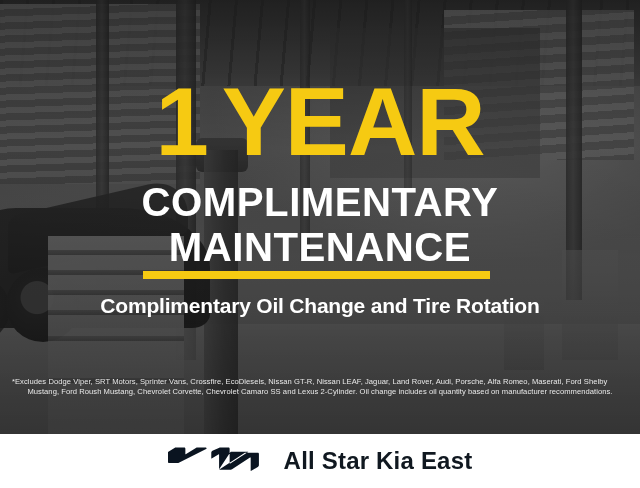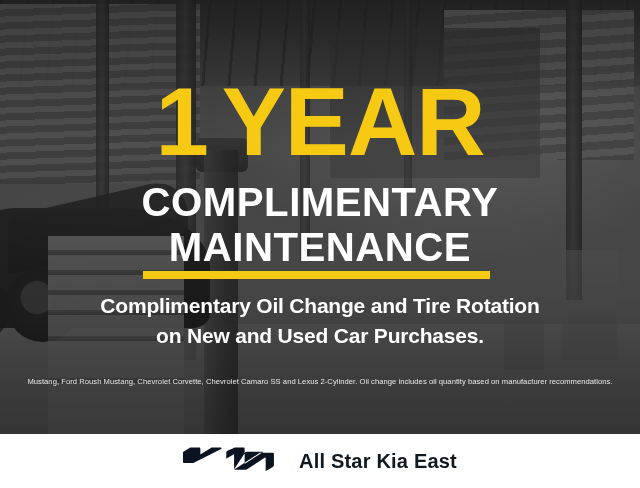--- a/index.html
+++ b/index.html
@@ -269,21 +269,21 @@
     height: 54px;
     background: #ffffff;
     display: flex;
     align-items: center;
     justify-content: center;
     gap: 24px;
   }
   .kia-logo { display: block; }
   .dealer-name {
     color: #101820;
-    font-size: 20px;
+    font-size: 24px;
     font-weight: bold;
     letter-spacing: 0.2px;
     white-space: nowrap;
   }
 </style>
 </head>
 <body>
 
 <div id="banner">
 
@@ -324,23 +324,23 @@
   <div class="content">
 
     <div class="headline-year"><span>1</span><span class="spacer"></span><span>YEAR</span></div>
 
     <div class="headline-sub1">COMPLIMENTARY</div>
     <div class="headline-sub2">MAINTENANCE</div>
 
     <div class="divider"></div>
 
     <div class="offer-line1">Complimentary Oil Change and Tire Rotation</div>
-    <div class="offer-line2">on New and Used Car Purchases.</div>
 
     <div class="disclaimer">
+      <div class="dl1">*Excludes Dodge Viper, SRT Motors, Sprinter Vans, Crossfire, EcoDiesels, Nissan GT-R, Nissan LEAF, Jaguar, Land Rover, Audi, Porsche, Alfa Romeo, Maserati, Ford Shelby</div>
       <div class="dl2">Mustang, Ford Roush Mustang, Chevrolet Corvette, Chevrolet Camaro SS and Lexus 2-Cylinder. Oil change includes oil quantity based on manufacturer recommendations.</div>
     </div>
   </div>
 
   <div class="footer">
     <span class="kia-logo">
       <svg width="92" height="24" viewBox="0 0 230 58" role="img">
         <path fill="#0A1420" d="M128.6 53.2c0 .6.2.9.6.9.3 0 .6-.1 1.1-.4l60.9-39.5c1-.7 1.8-1 2.9-1h30.3c1.7 0 2.9 1.2 2.9 2.9v27.1c0 2.7-.6 4.2-2.9 5.6l-16.1 9.6c-.3.2-.6.3-.9.3-.4 0-.7-.3-.7-1.2V25.9c0-.6-.2-.9-.6-.9-.3 0-.6.1-1.1.4l-44.9 29.2c-1.1.7-1.9 1-3.1 1h-26.4c-1.7 0-2.9-1.2-2.9-2.9V18.1c0-.6-.2-1-.6-1-.3 0-.6.1-1.1.4l-16.9 10.1c-.6.4-.9.2-.9-.4V13.9c0-2.7.6-4.2 2.9-5.6L128.3.7c.5-.3 1-.5 1.6-.5h21.3c1.7 0 2.9 1.2 2.9 2.9v36.4c0 .6.2.9.6.9.3 0 .6-.1 1.1-.4l44.3-28.8c.4-.3.7-.4 1-.4h-42c-1.1 0-1.9.3-2.9 1L128.6 53.2z"></path>
         <path fill="#0A1420" d="M96.5 3.1c0-1.7-1.2-2.9-2.9-2.9H72.3c-.6 0-1.1.2-1.6.5L44.3 17.1c-.5.3-.9.3-.9-.3V3.1c0-1.7-1.2-2.9-2.9-2.9H18.8c-.6 0-1.1.2-1.6.5L.9 10.6C.3 11 0 11.2 0 11.8v24.5c0 1.7 1.2 2.9 2.9 2.9h21.3c.6 0 1.1-.2 1.6-.5L96.5 3.1z"></path>
       </svg>

